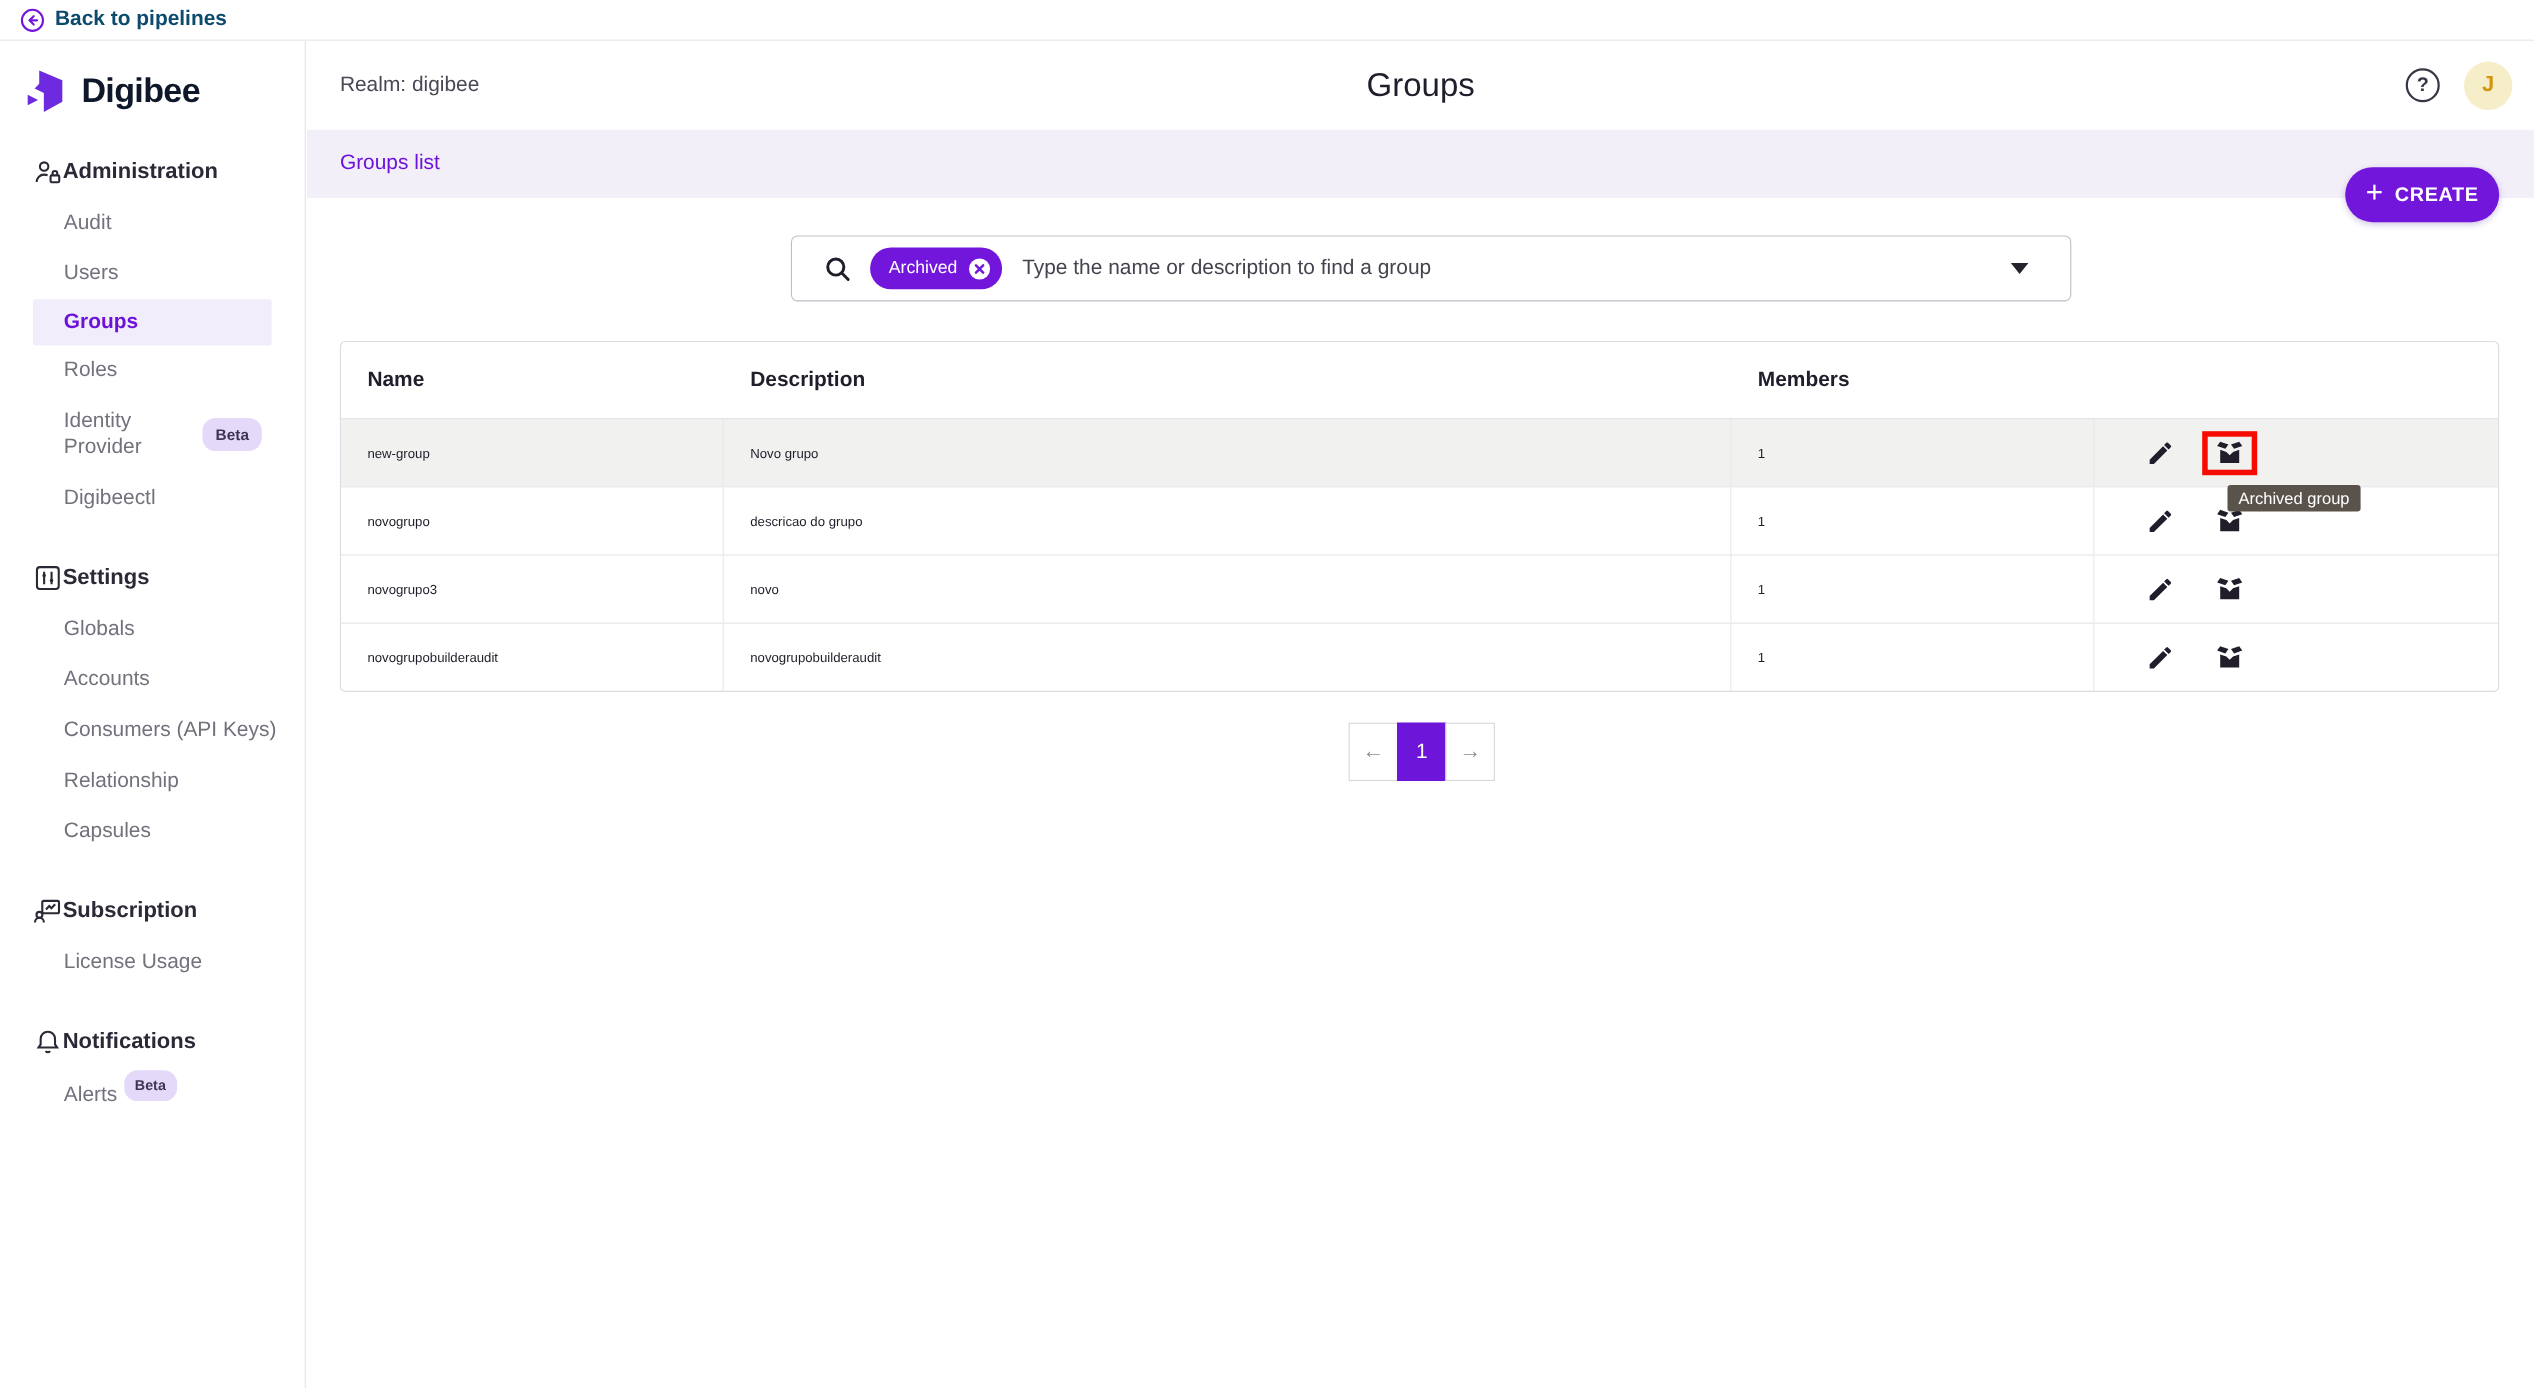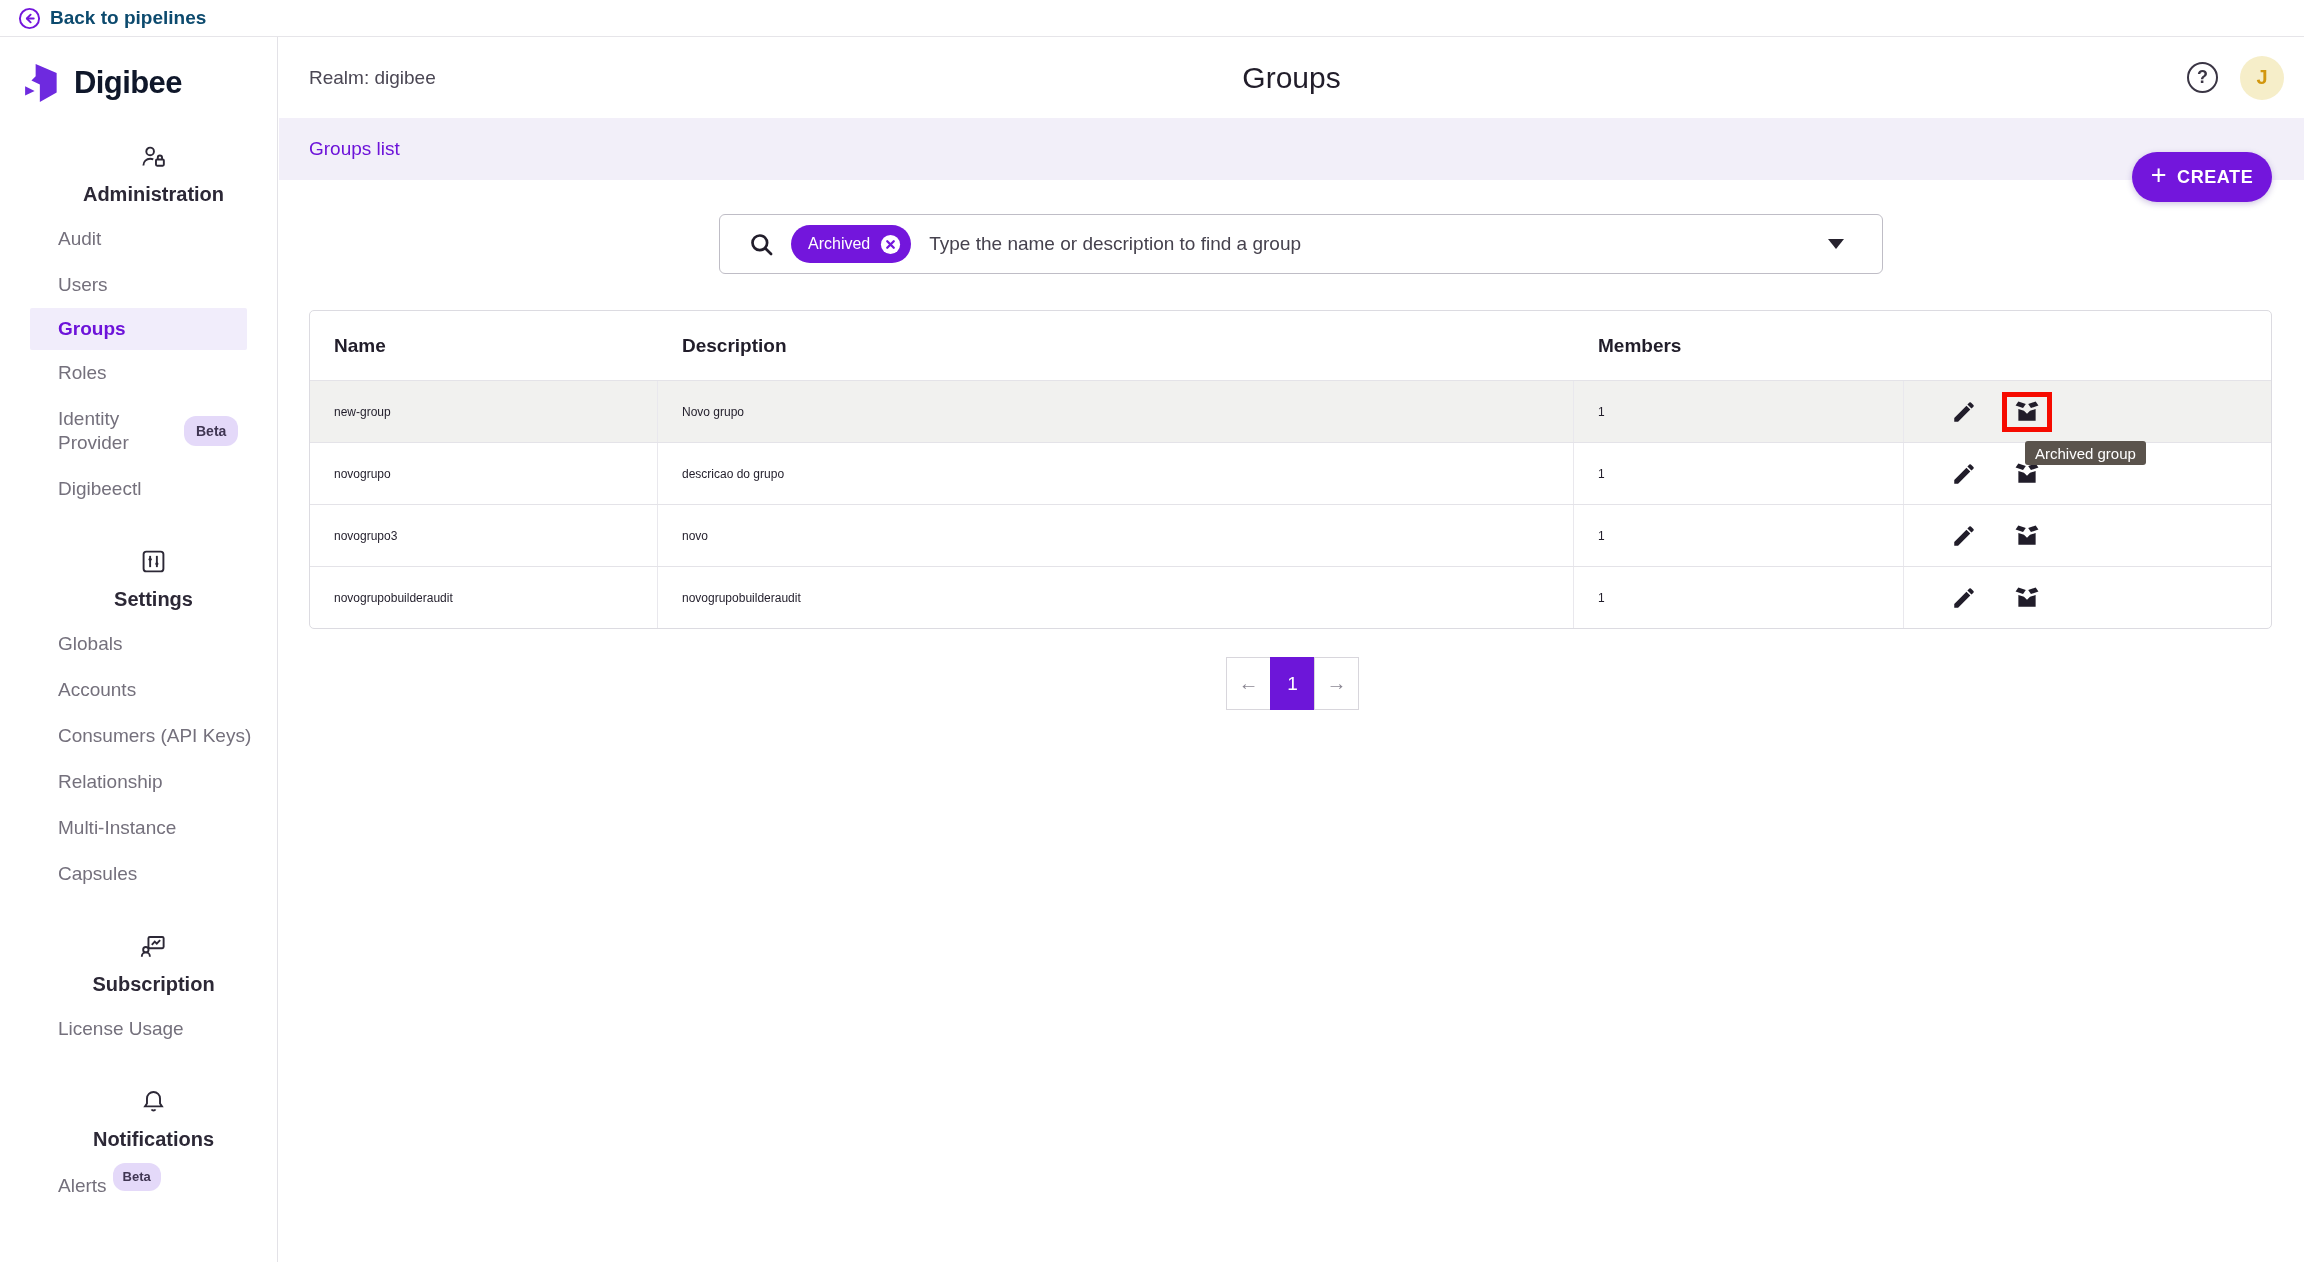--- a/index.html
+++ b/index.html
@@ -20,21 +20,21 @@
 
   
   .sidebar {
     position:absolute; left:0; top:37px; bottom:0; width:278px;
     background:#fff; border-right:1px solid #e3e2e7; z-index:10;
   }
   .logo { display:flex; align-items:center; gap:10px; margin:22px 0 0 22px; height:48px; }
   .logo-text { font-size:31px; font-weight:800; color:#0f172a; letter-spacing:-0.6px; }
 
   .nav-section { margin-top:26px; }
-  .section-header { display:flex; align-items:center; gap:13px; padding:10px 0 10px 30px;flex-direction:column; }
+  .section-header { display:flex; align-items:center; padding:10px 0 10px 30px; }
   .section-header span { font-size:20px; font-weight:600; color:#2c2836; }
 
   .nav-item {
     display:flex; align-items:center; padding:11px 24px 11px 58px;
     font-size:19px; color:#74707c; line-height:24px; cursor:pointer;
   }
   .nav-item.active {
     background:#f1edfb; color:#6d13d9; font-weight:700;
     margin:0 30px; padding:9px 10px 9px 28px; border-radius:2px;
   }
@@ -193,23 +193,20 @@
     <div class="nav-item">
         <span>Accounts</span>
       </div>
     <div class="nav-item">
         <span>Consumers (API Keys)</span>
       </div>
     <div class="nav-item">
         <span>Relationship</span>
       </div>
     <div class="nav-item">
-        <span>Multi-Instance</span>
-      </div>
-    <div class="nav-item">
         <span>Capsules</span>
       </div>
   </div>
 
   <div class="nav-section">
     <div class="section-header">
       <svg width="27" height="27" viewBox="0 0 24 24" fill="none" stroke="#2c2836" stroke-width="1.7">
         <rect x="7.5" y="3.5" width="13.5" height="10" rx="1.2"></rect>
         <path d="M10.5 10.5 l2.6-2.8 1.8 1.8 3-3.2"></path>
         <circle cx="5.2" cy="14.8" r="2.4"></circle>

